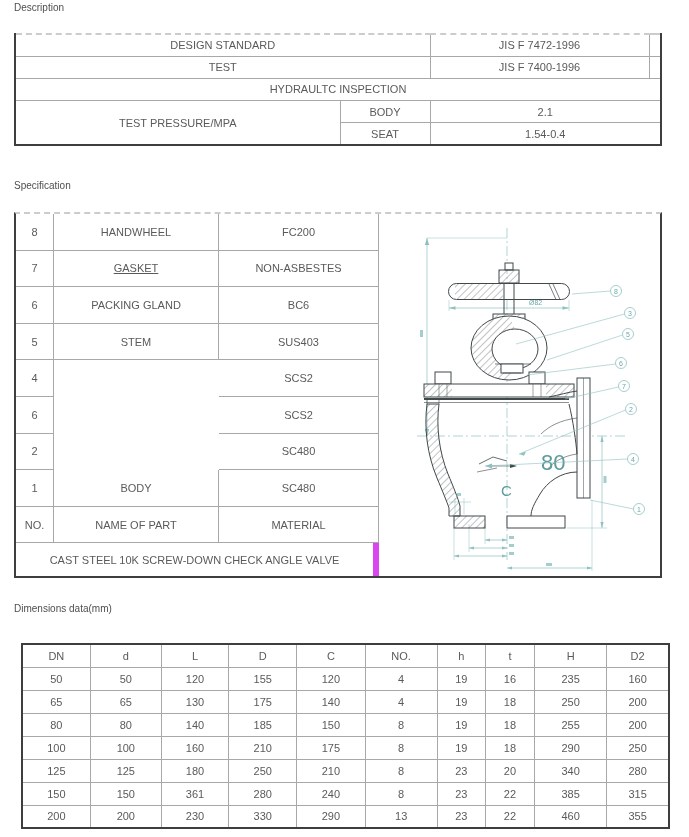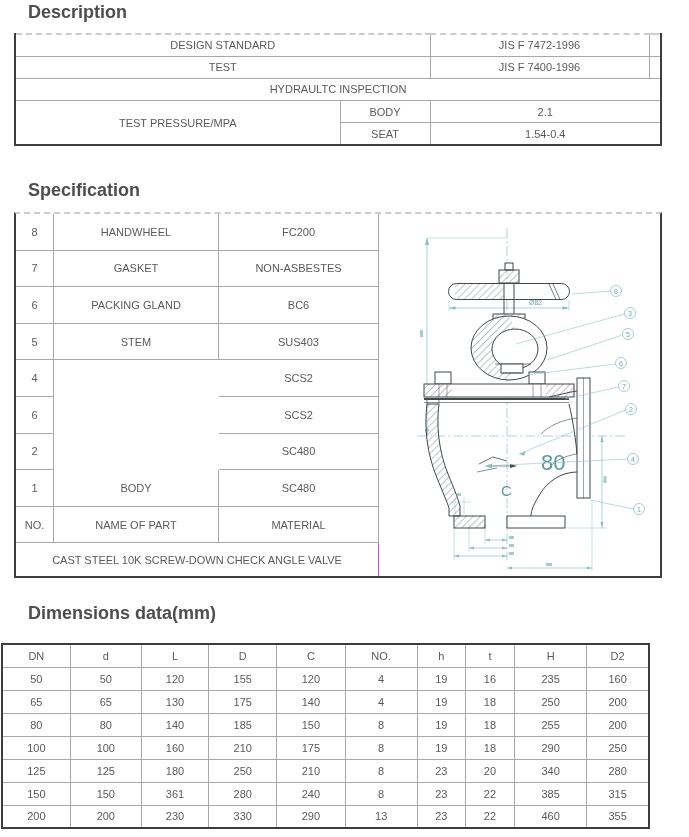--- a/index.html
+++ b/index.html
@@ -1,21 +1,21 @@
 <!DOCTYPE html>
 <html><head>
 <meta charset="utf-8">
 <style>
   html,body{margin:0;padding:0;background:#ffffff;}
   .page{
     position:relative;width:689px;height:837px;background:#fff;overflow:hidden;
     font-family:"Liberation Sans","DejaVu Sans",sans-serif;color:#5a5a5a;
   }
   .section-title{
-    position:absolute;left:28px;font-size:18px;font-weight:bold;color:#4e4e4e;
+    position:absolute;left:14px;font-size:10px;font-weight:normal;color:#4e4e4e;
   }
   
   table.sheet{border-collapse:collapse;table-layout:fixed;}
   table.sheet td,table.sheet th{
     border:1px solid #a8a8a8;font-size:11px;font-weight:normal;color:#5a5a5a;
     text-align:center;vertical-align:middle;padding:0 2px;overflow:hidden;white-space:nowrap;
   }
   table.sheet{border:2px solid #3e3e3e;}
   table.dashed-top{border-top:2px dashed #cccccc;}
   
@@ -28,27 +28,27 @@
     border:2px solid #3e3e3e;border-top:2px dashed #cccccc;
     display:grid;grid-template-columns:38px 165px 160px 1fr;
     grid-template-rows:repeat(9,36.6px) 1fr;
   }
   .spec-cell{
     border-right:1px solid #a8a8a8;border-bottom:1px solid #a8a8a8;
     display:flex;align-items:center;justify-content:center;
     font-size:11px;color:#5a5a5a;
   }
   .spec-caption{
-    grid-row:10;grid-column:1 / 4;border-right:1px solid #d946ef;
+    grid-row:10;grid-column:1 / 4;border-right:6px solid #d946ef;
     display:flex;align-items:center;justify-content:center;font-size:11px;color:#5a5a5a;
   }
   .drawing-cell{grid-column:4;grid-row:1 / 11;position:relative;}
   .drawing-cell svg{position:absolute;inset:0;}
   
-  .dims-wrap{position:absolute;left:1px;top:643px;}
+  .dims-wrap{position:absolute;left:21px;top:643px;}
   .dims-table{width:649px;}
   .dims-table tr{height:23px;}
 </style>
 </head>
 <body>
 
 <div class="page">
 
   <div class="section-title" style="top:2px;">Description</div>
 
@@ -102,21 +102,21 @@
       <div class="spec-cell" style="grid-area: 6 / 1;">6</div>
       <div class="spec-cell" style="grid-area: 5 / 3;">SCS2</div>
       <div class="spec-cell" style="grid-area: 5 / 1;">4</div>
       <div class="spec-cell" style="grid-area: 4 / 3;">SUS403</div>
       <div class="spec-cell" style="grid-area: 4 / 2;">STEM</div>
       <div class="spec-cell" style="grid-area: 4 / 1;">5</div>
       <div class="spec-cell" style="grid-area: 3 / 3;">BC6</div>
       <div class="spec-cell" style="grid-area: 3 / 2;">PACKING GLAND</div>
       <div class="spec-cell" style="grid-area: 3 / 1;">6</div>
       <div class="spec-cell" style="grid-area: 2 / 3;">NON-ASBESTES</div>
-      <div class="spec-cell" style="grid-area: 2 / 2;">GASKET</div>
+      <div class="spec-cell" style="grid-area: 2 / 2; text-decoration: underline;">GASKET</div>
       <div class="spec-cell" style="grid-area: 2 / 1;">7</div>
       <div class="spec-cell" style="grid-area: 1 / 3;">FC200</div>
       <div class="spec-cell" style="grid-area: 1 / 2;">HANDWHEEL</div>
       <div class="spec-cell" style="grid-area: 1 / 1;">8</div>
 
     <div class="spec-caption">CAST STEEL 10K SCREW-DOWN CHECK ANGLE VALVE</div>
 
     <div class="drawing-cell">
       <svg viewBox="0 0 281 362" width="100%" height="100%" preserveAspectRatio="xMidYMid meet">
         <defs>

